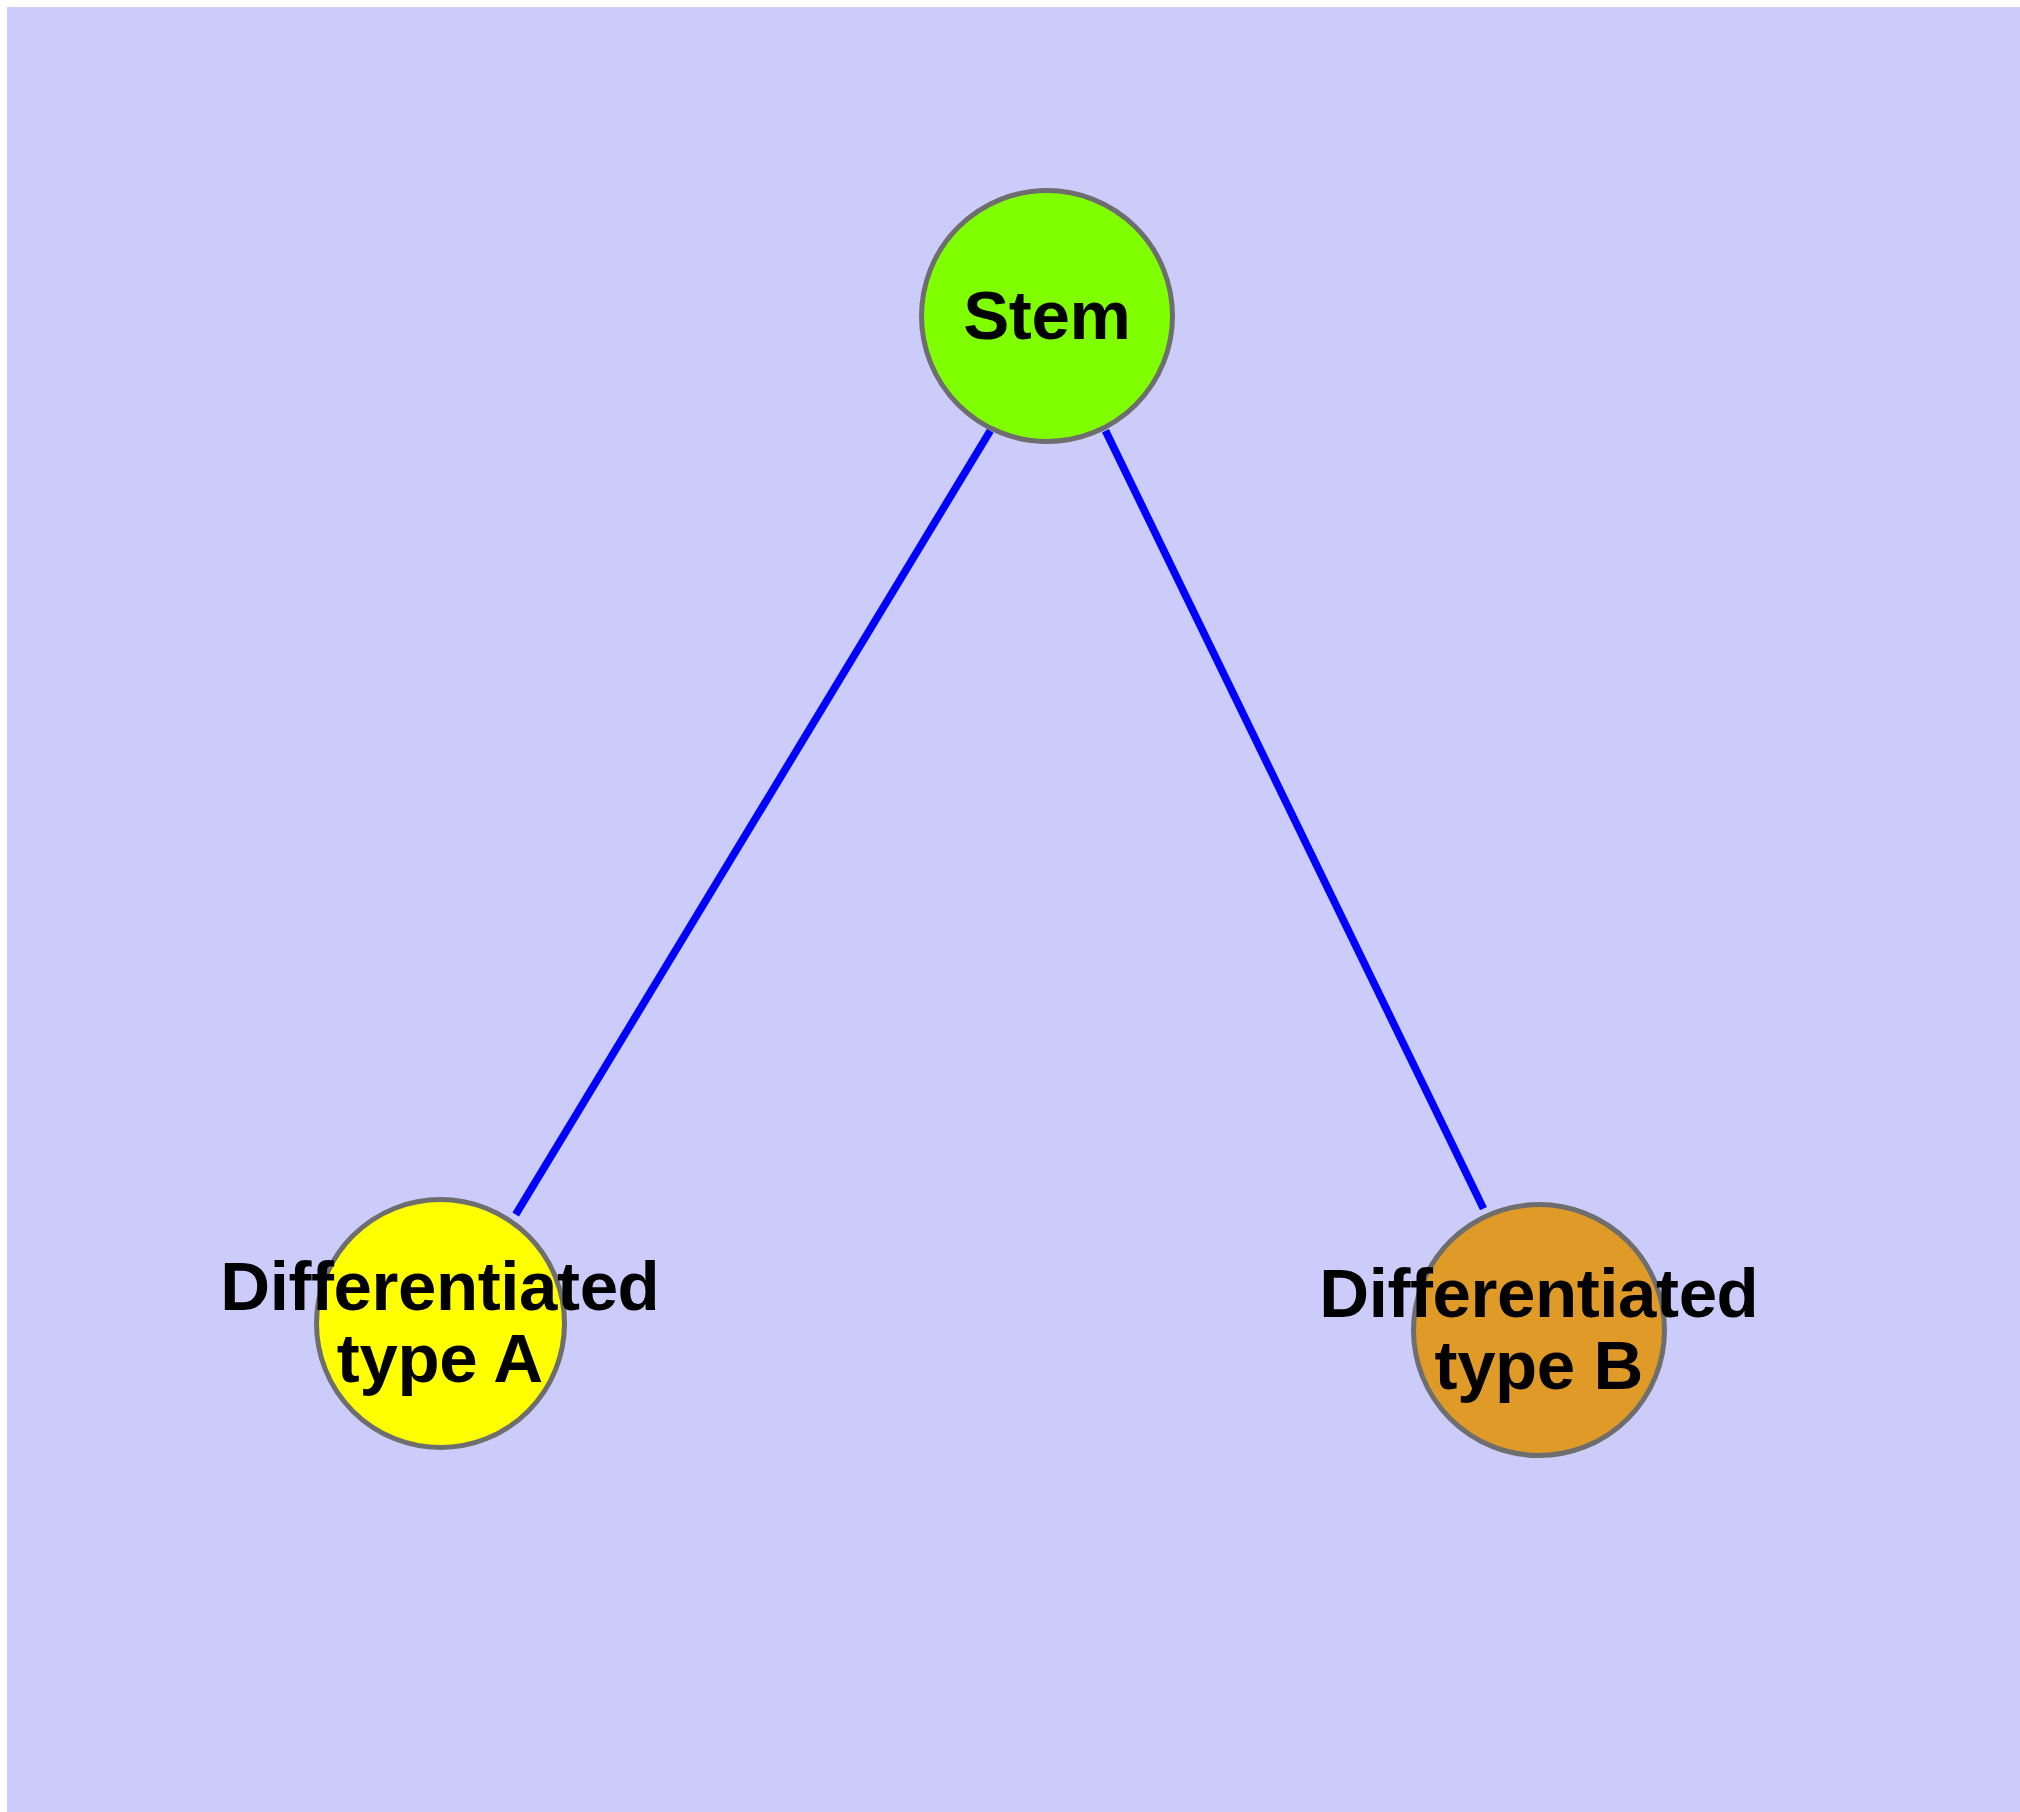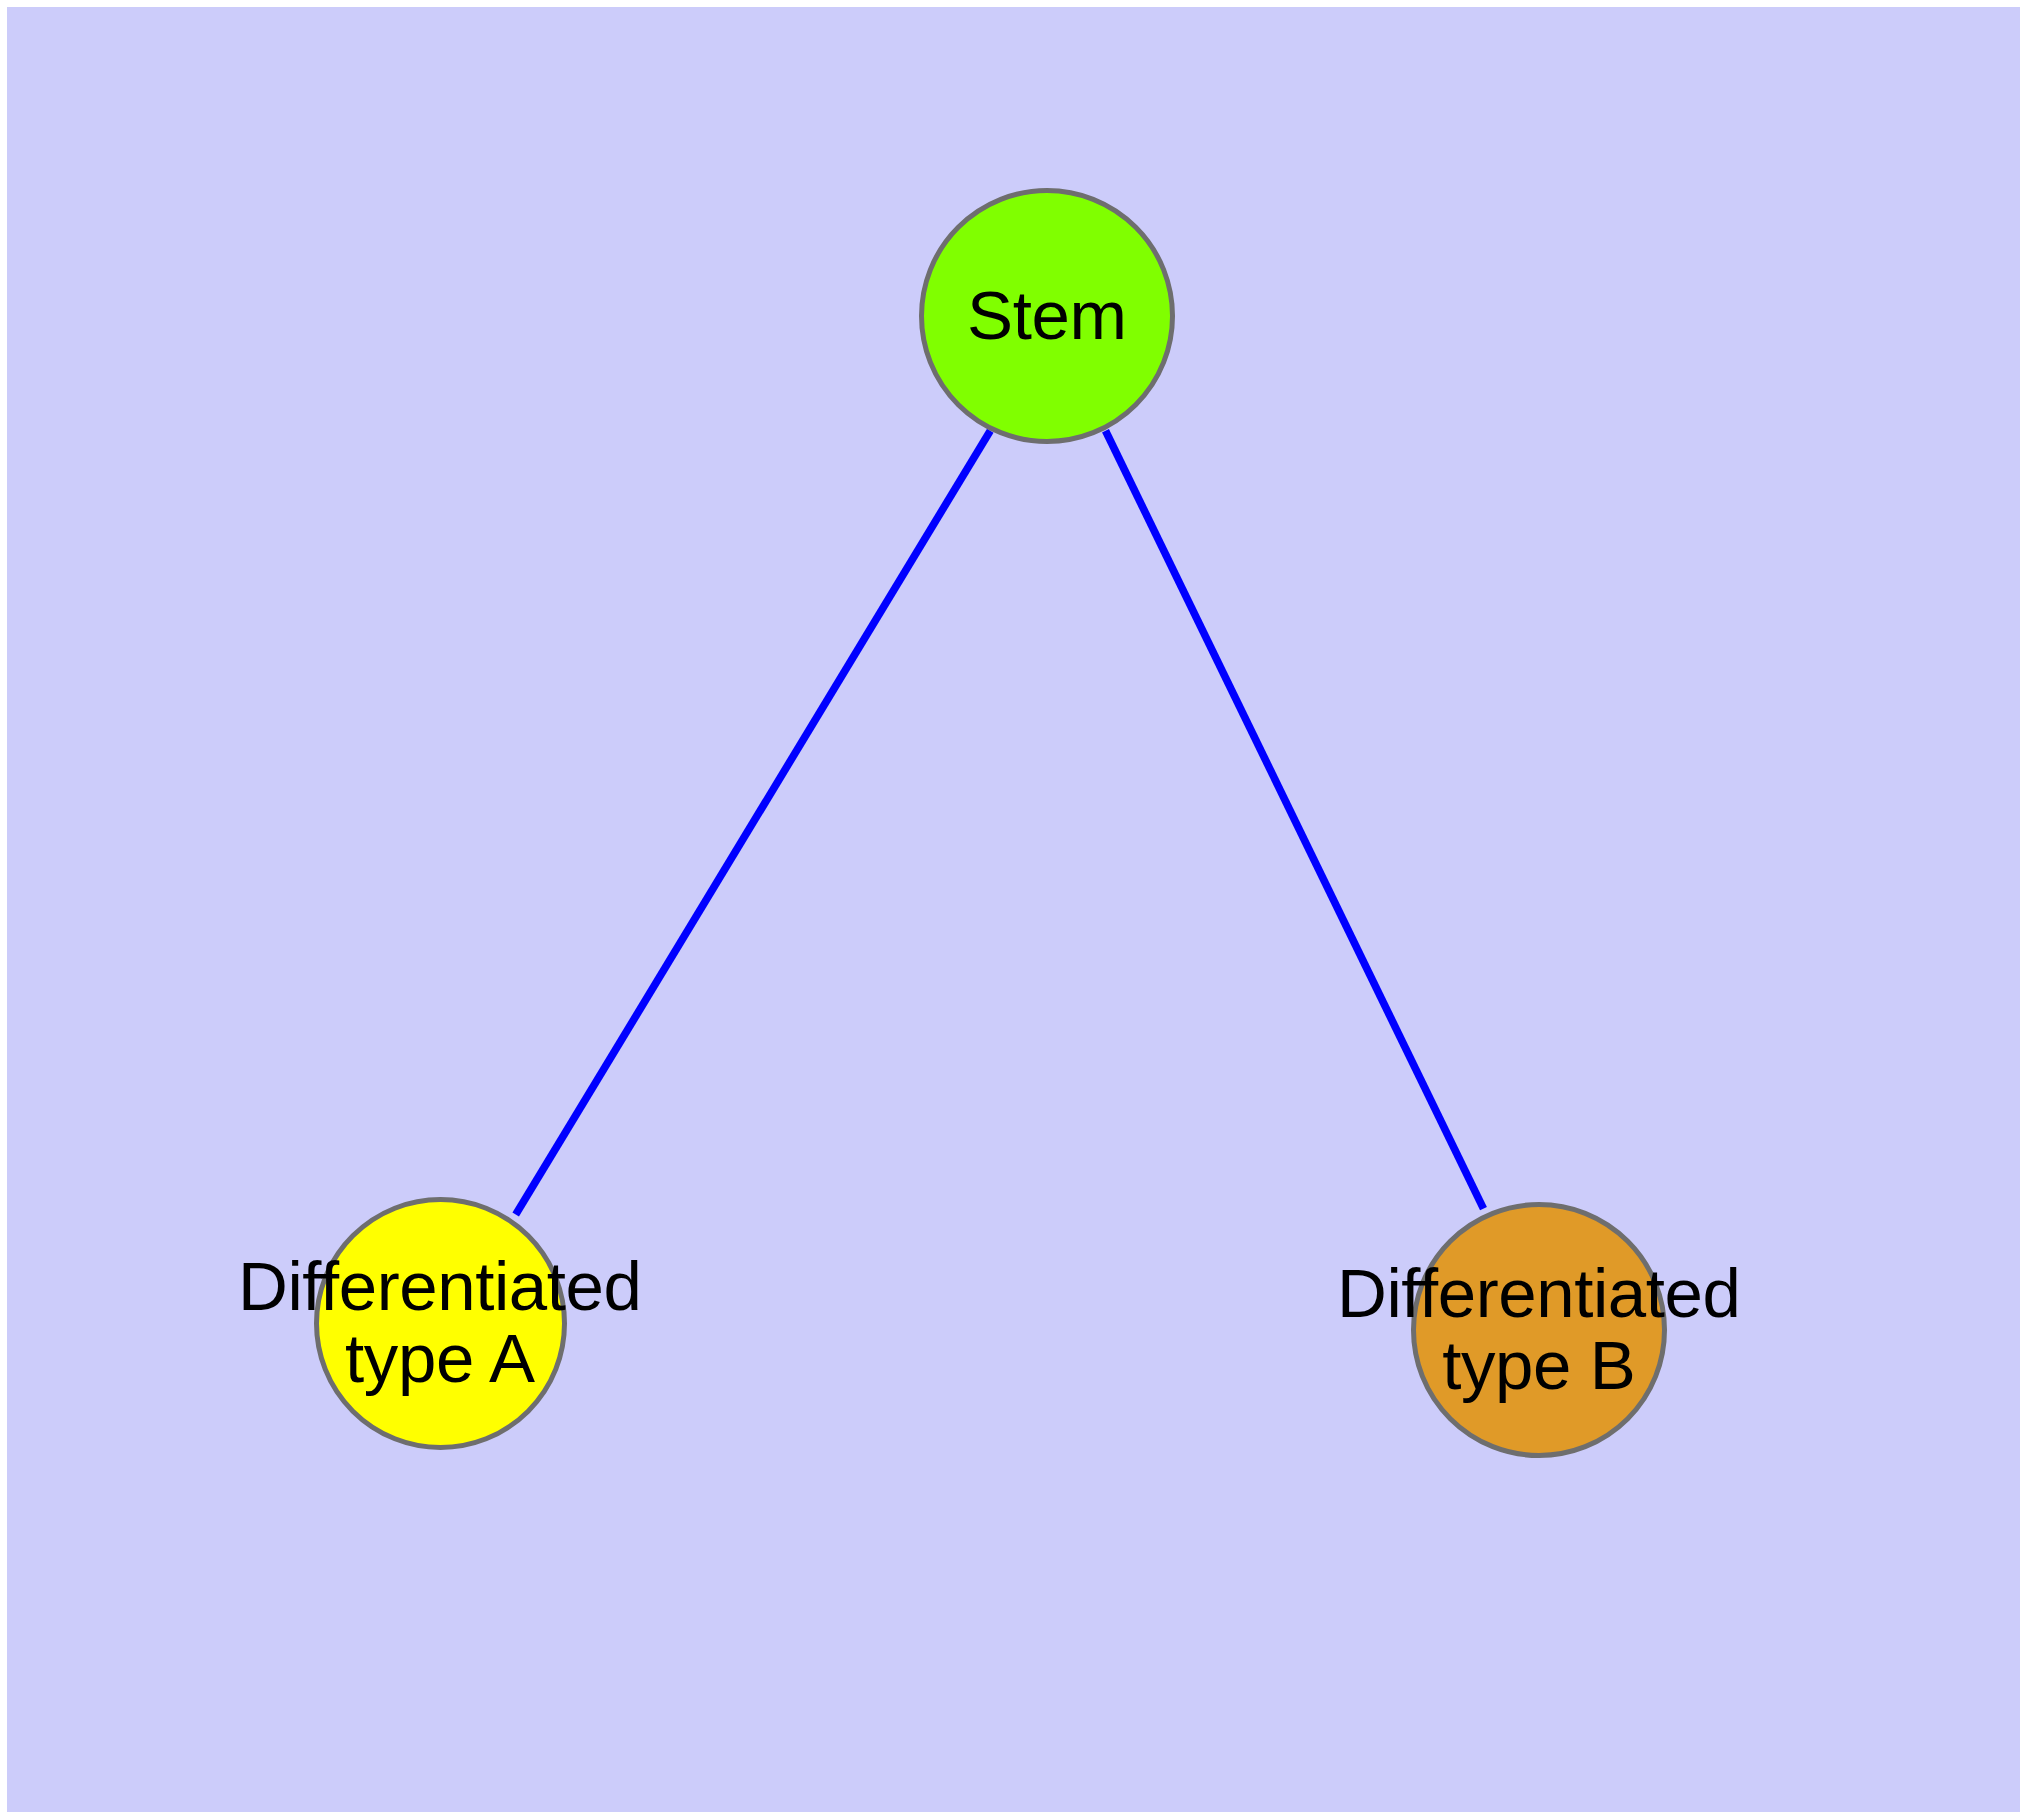--- a/index.html
+++ b/index.html
@@ -53,21 +53,21 @@
     justify-content: center;
   }
   .node-label {
     position: absolute;
     left: 50%;
     top: 50%;
     transform: translate(-50%, -50%);
     white-space: pre;
     text-align: center;
     color: #000000;
-    font-weight: normal;
+    font-weight: bold;
     line-height: 1.05;
     letter-spacing: -0.4px;
     pointer-events: none;
   }
 </style>
 </head>
 <body>
 
 <div id="graph-canvas" style="background: rgb(255, 255, 255);">
   <div id="plot-area" style="background: rgb(204, 204, 250);">

